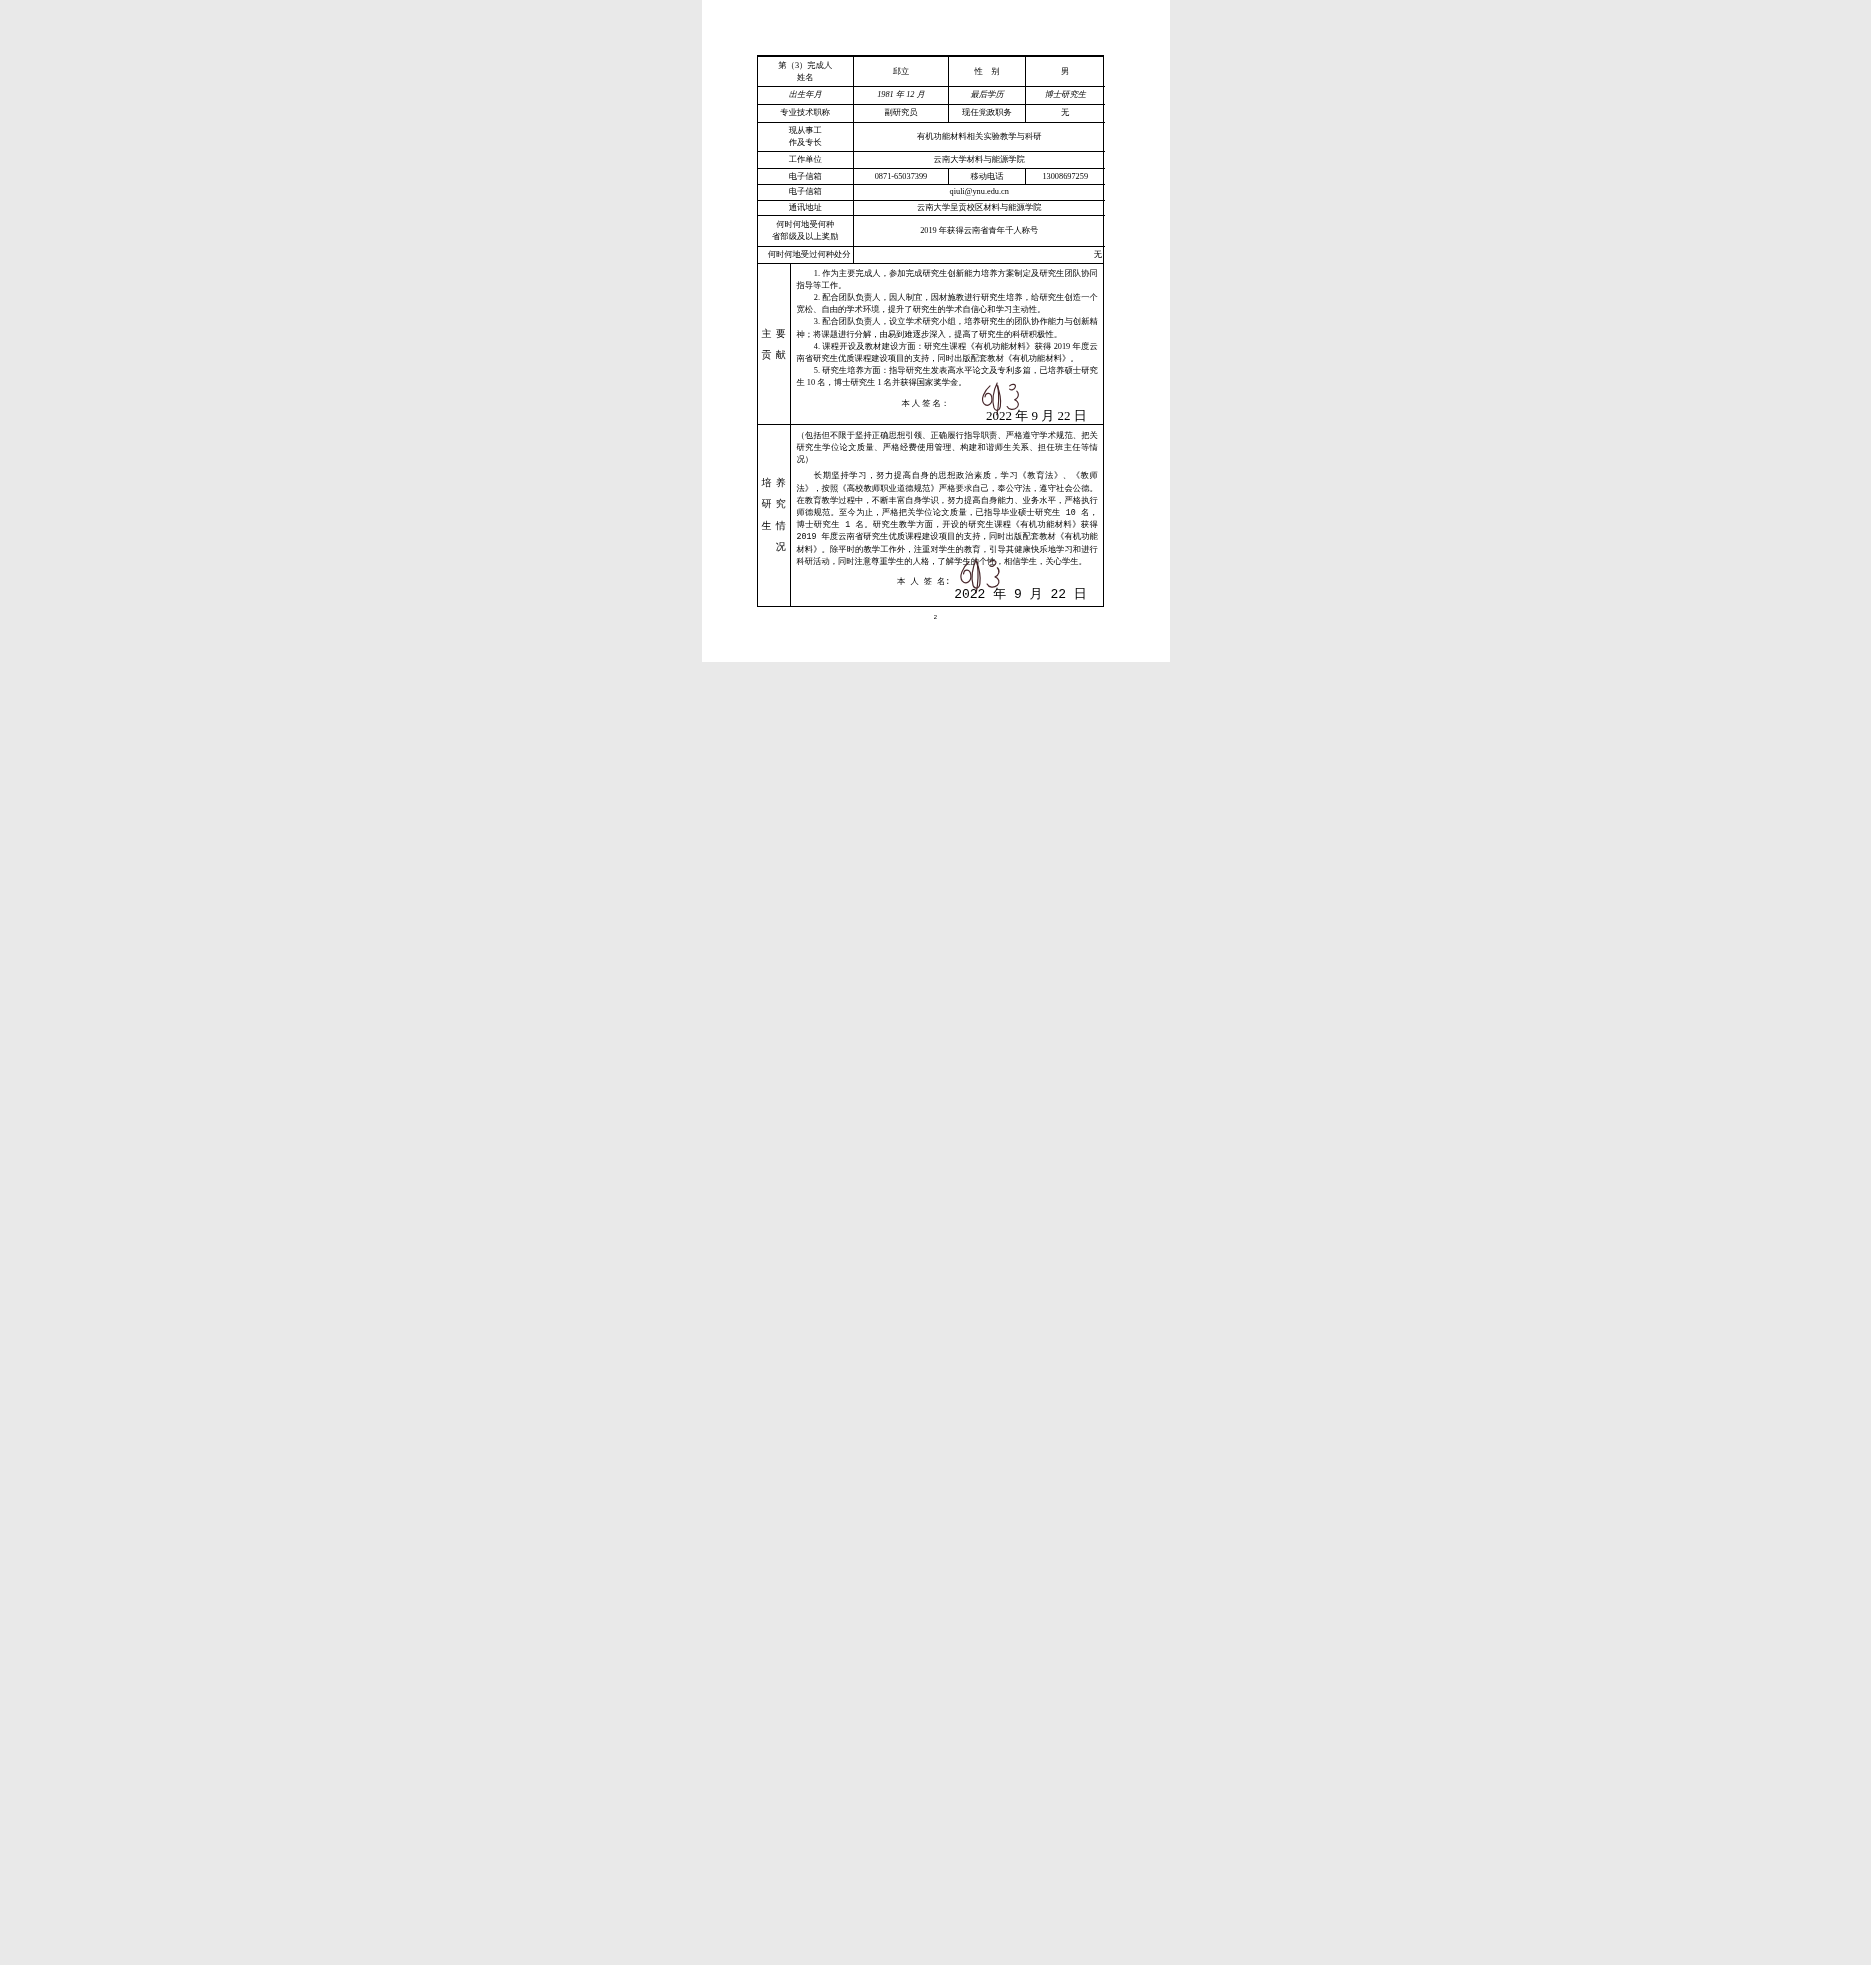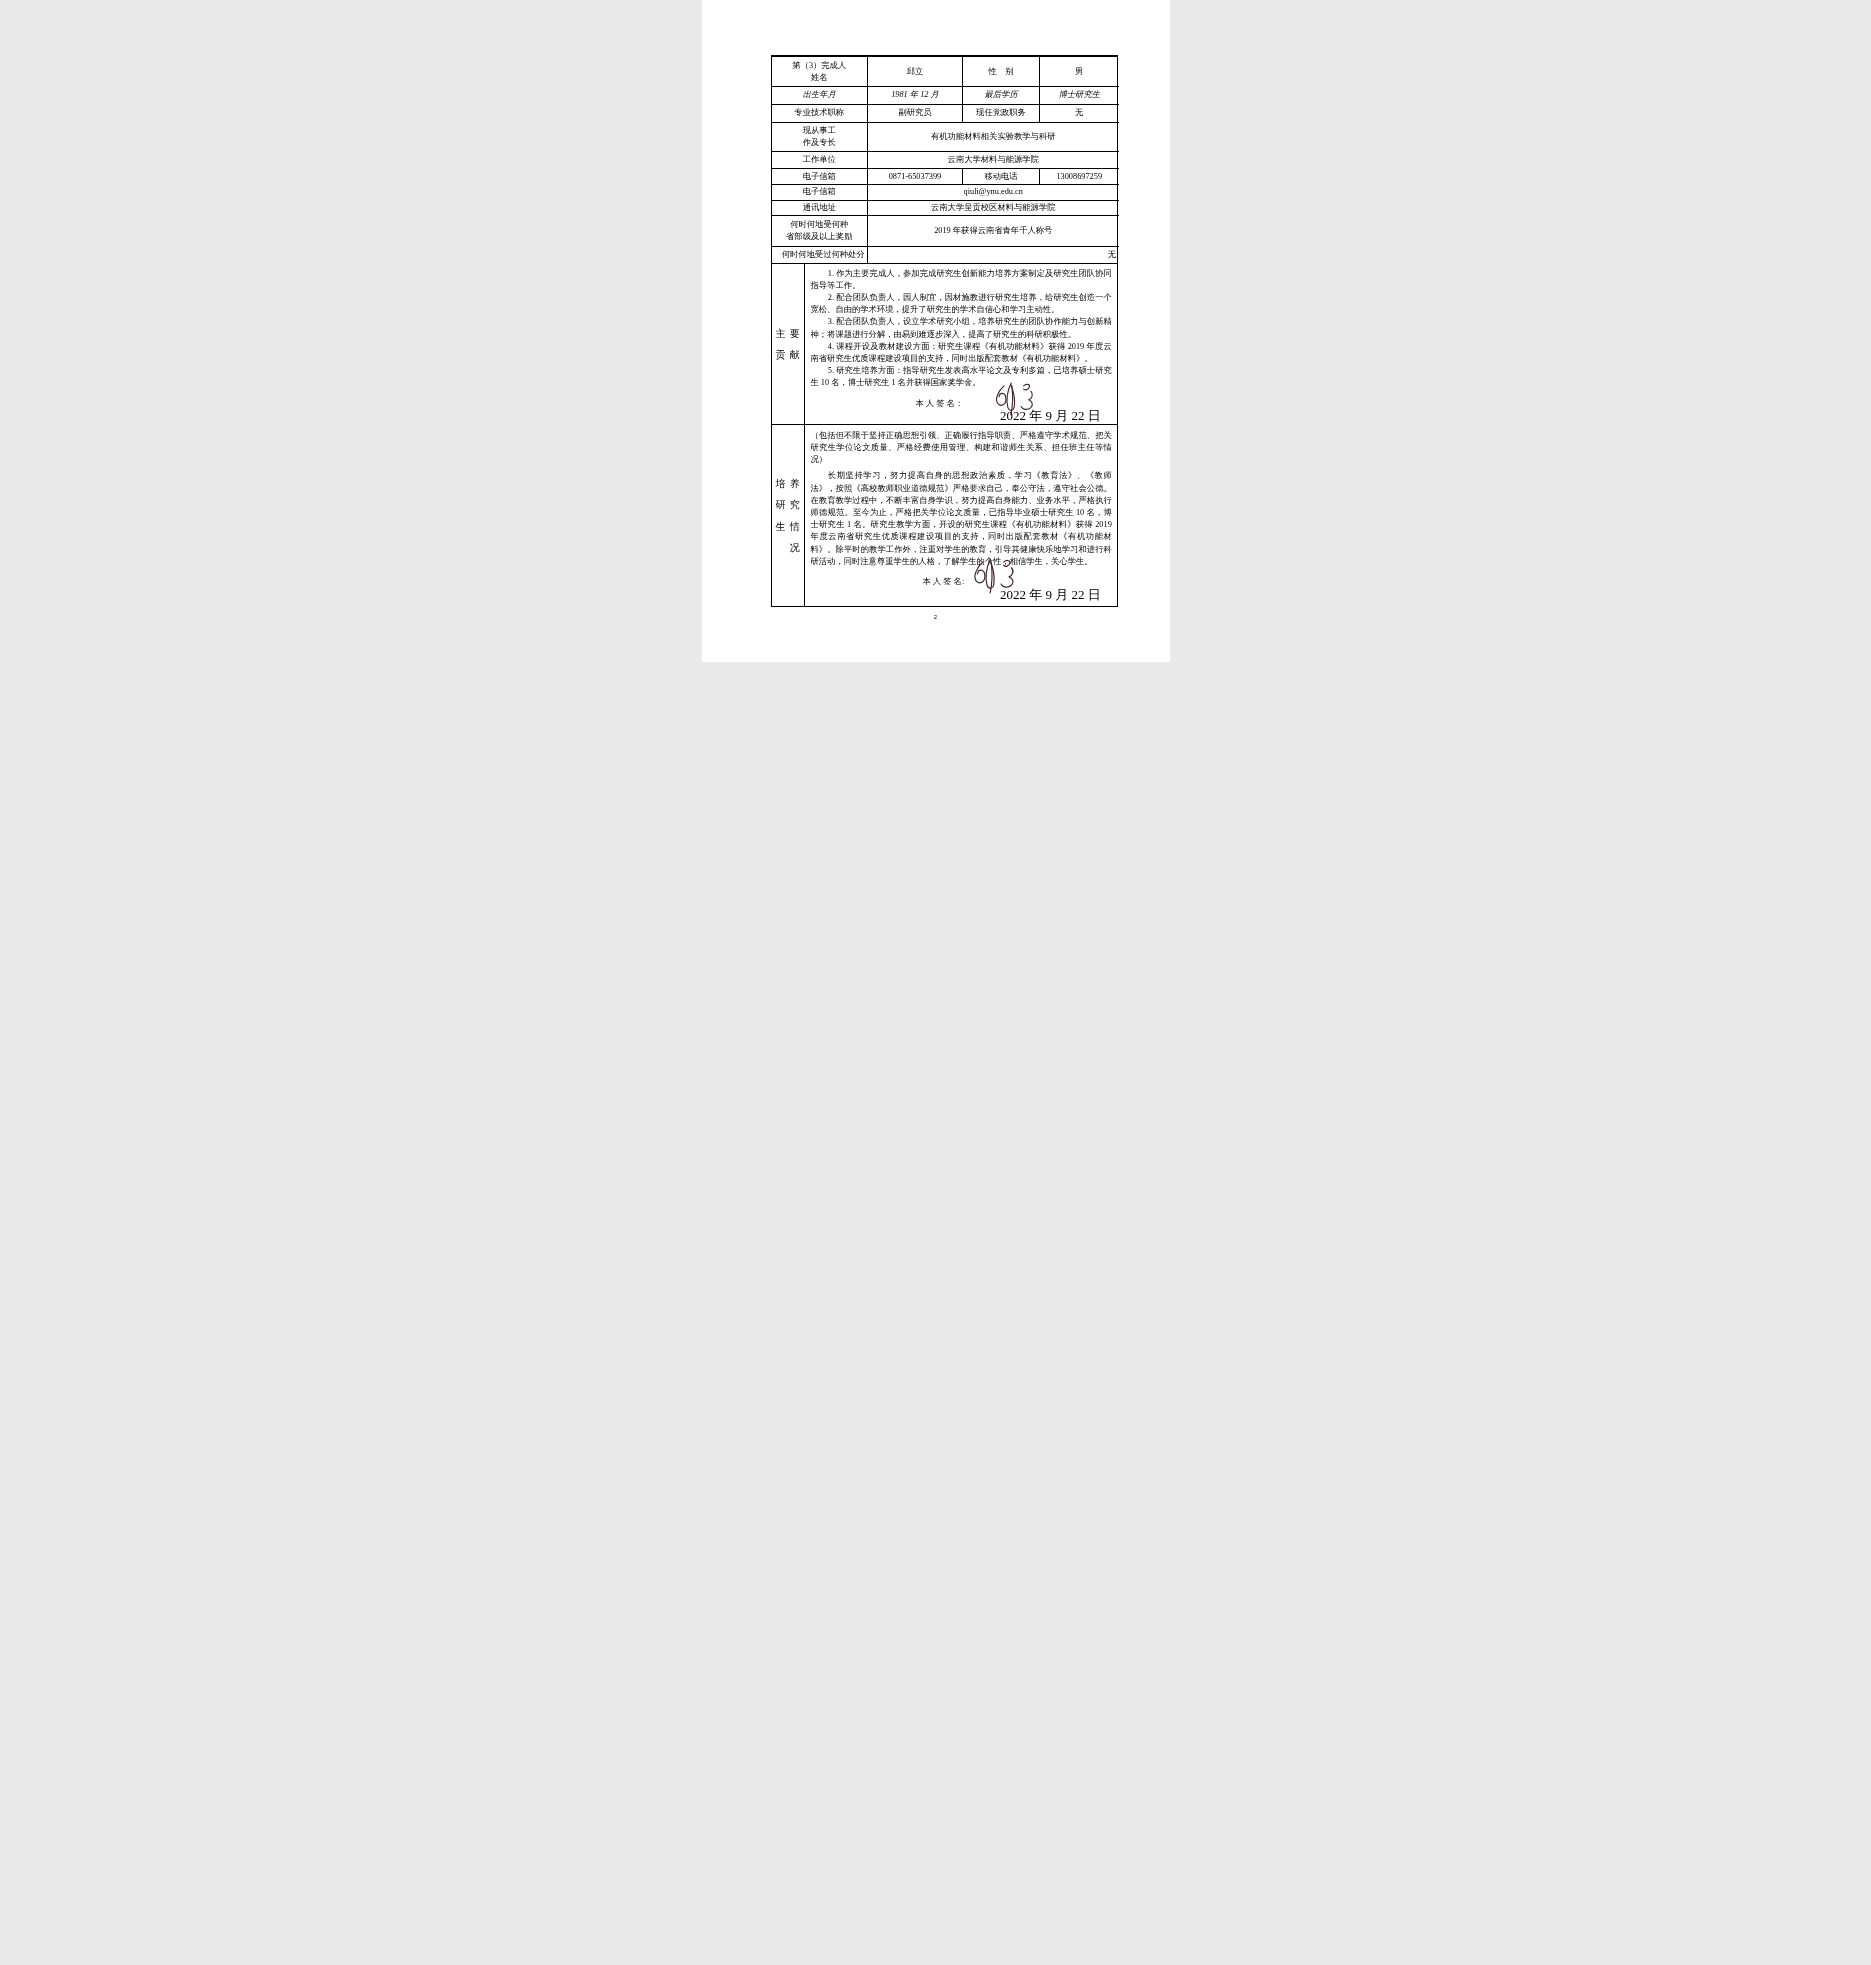--- a/index.html
+++ b/index.html
@@ -6,21 +6,21 @@
   .page{
     position:relative;
     width:468px;height:662px;
     margin:0 auto;
     background:#ffffff;
     font-family:"Liberation Serif","DejaVu Serif",serif;
     color:#000;
     overflow:hidden;
   }
   .tbl-wrap{
-    position:absolute;left:69px;top:55px;width:347px;
+    position:absolute;left:55px;top:55px;width:347px;
     border:0.8px solid #000;
     border-top-width:2px;
     border-bottom-width:1.6px;
     box-sizing:border-box;
     background:#fff;
   }
   table{border-collapse:collapse;width:100%;table-layout:fixed;}
   td{
     border-left:0.8px solid #000;
     border-top:1.6px solid #000;
@@ -40,21 +40,21 @@
   .r2 td{height:15px;font-style:italic;}
   .r3 td{height:15.7px;}
   .r4 td{height:26px;}
   .r5 td{height:15px;}
   .r6 td{height:13.4px;}
   .r7 td{height:13px;}
   .r8 td{height:13px;}
   .r9 td{height:28px;}
   .r10 td{height:14.5px;text-align:right;}
   .r11 td{height:153px;}
-  .r12 td{height:176px;}
+  .r12 td{height:176px;font-family:Liberation Mono, monospace;}
   .side{
     font-size:10px;
     line-height:2.15;
     letter-spacing:0.42em;
     text-align:right;
     vertical-align:middle;
     padding:0.8px 0 0.8px 1.6px;
   }
   .content{
     text-align:left;

